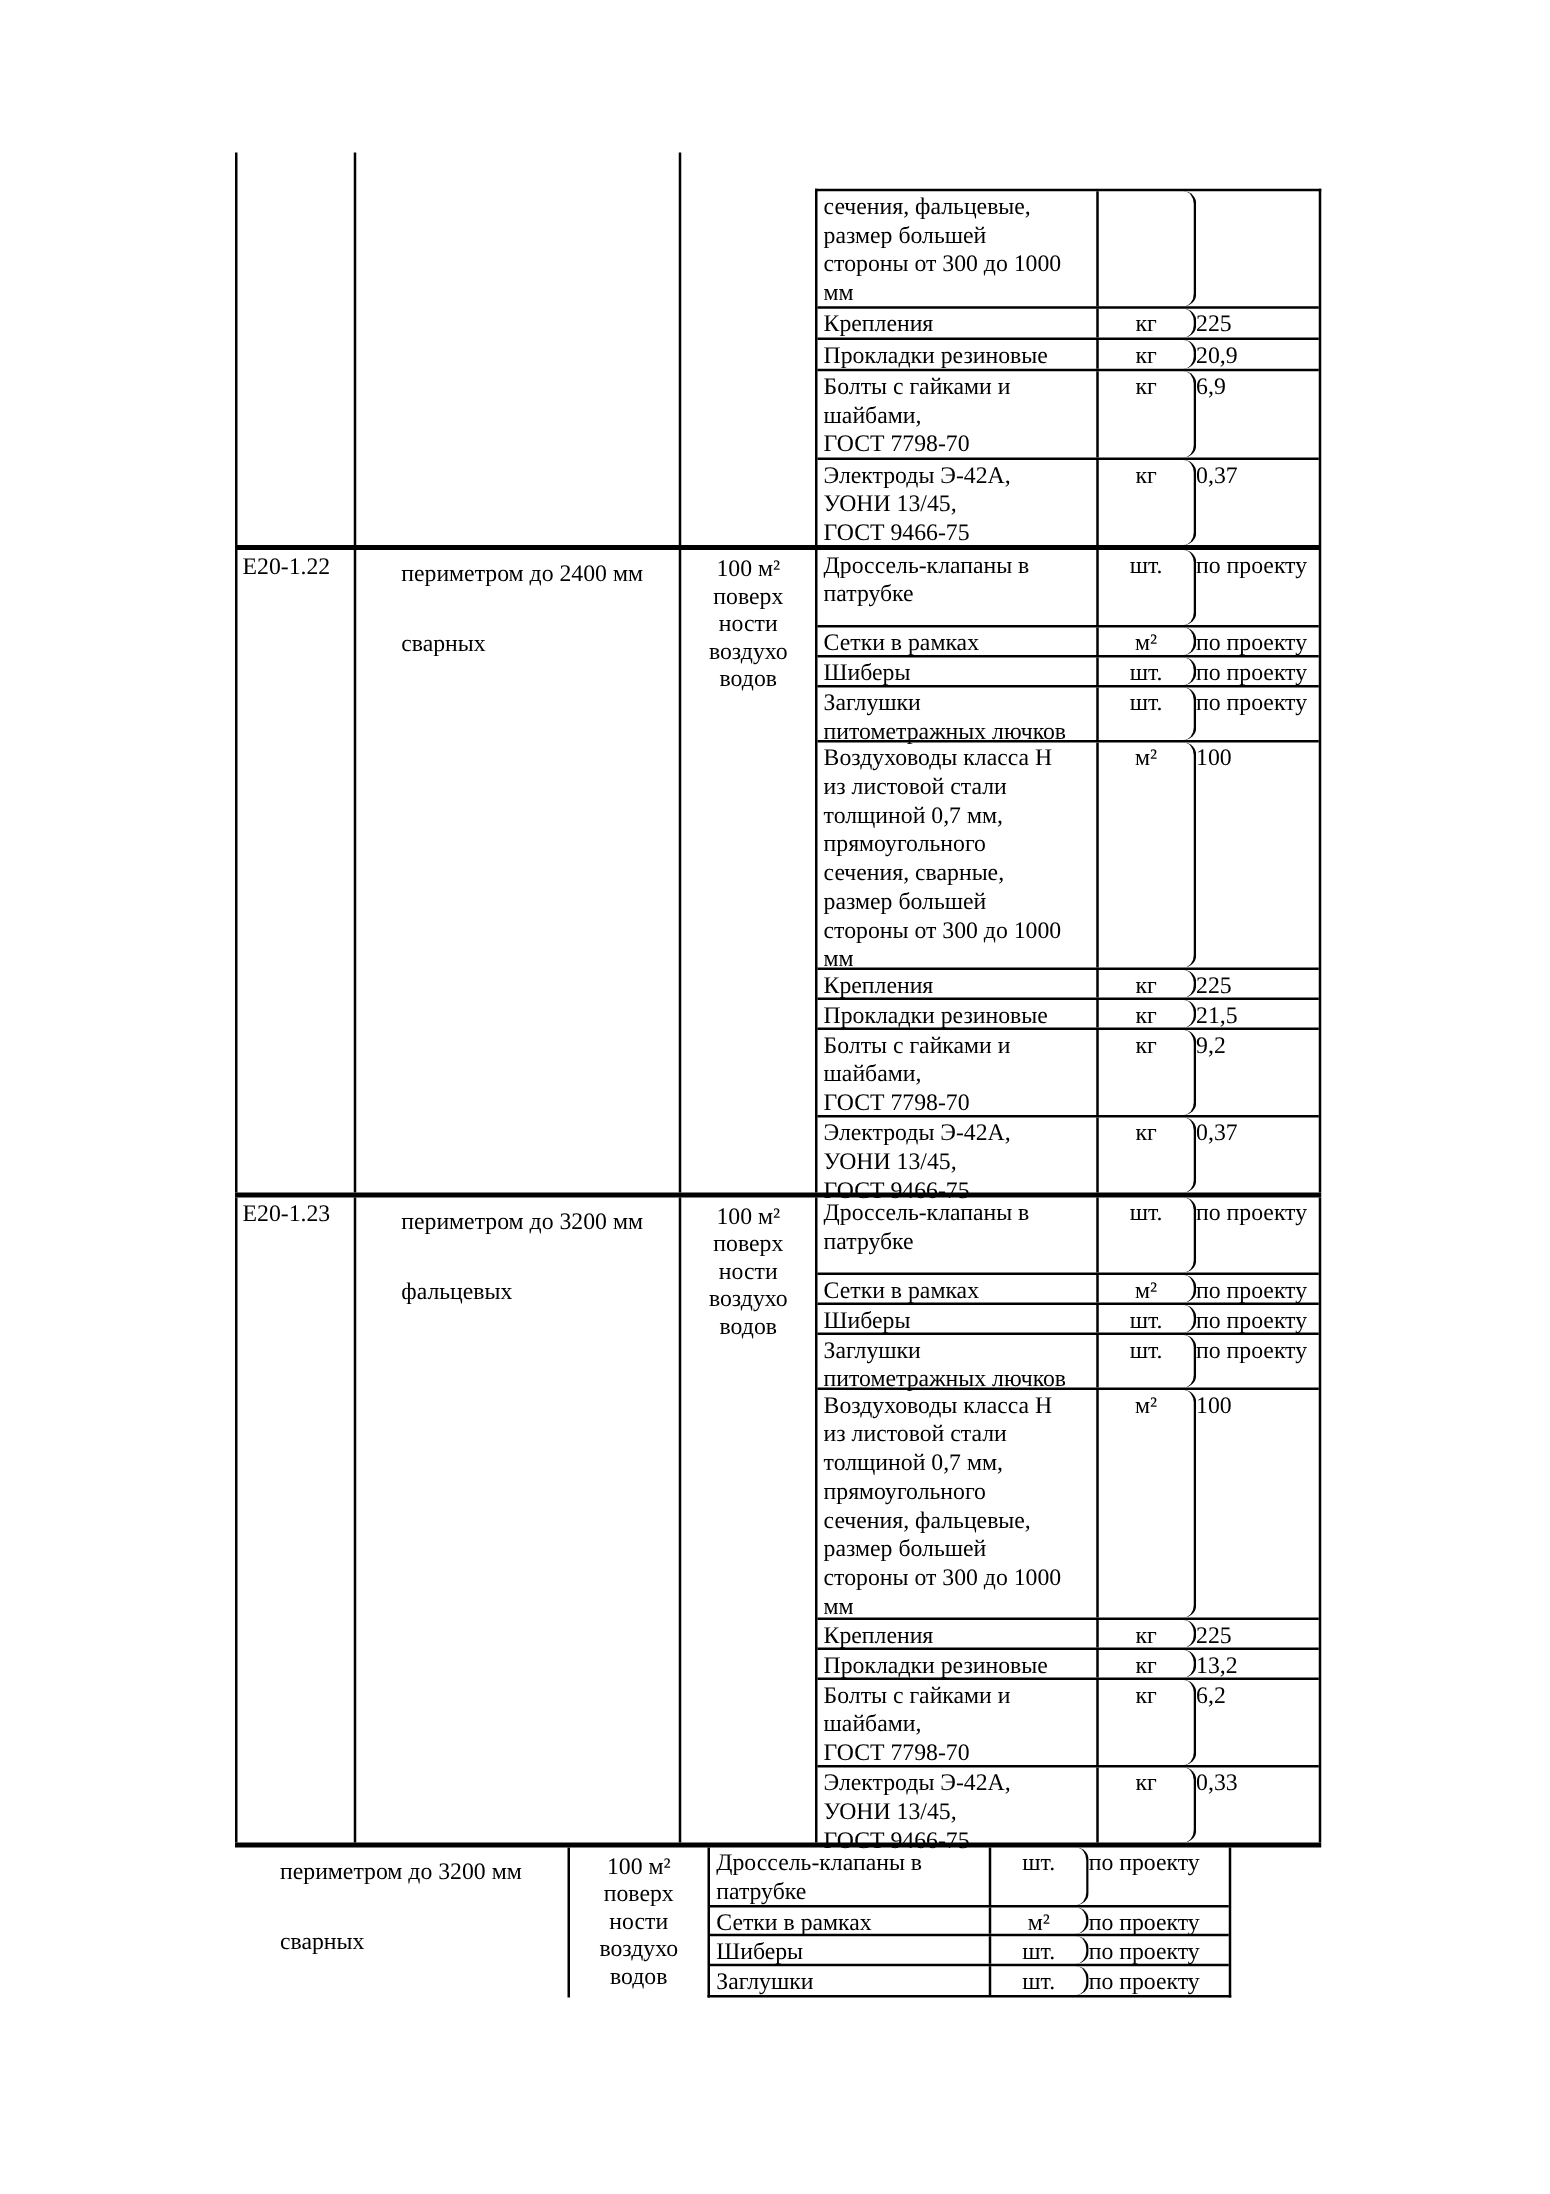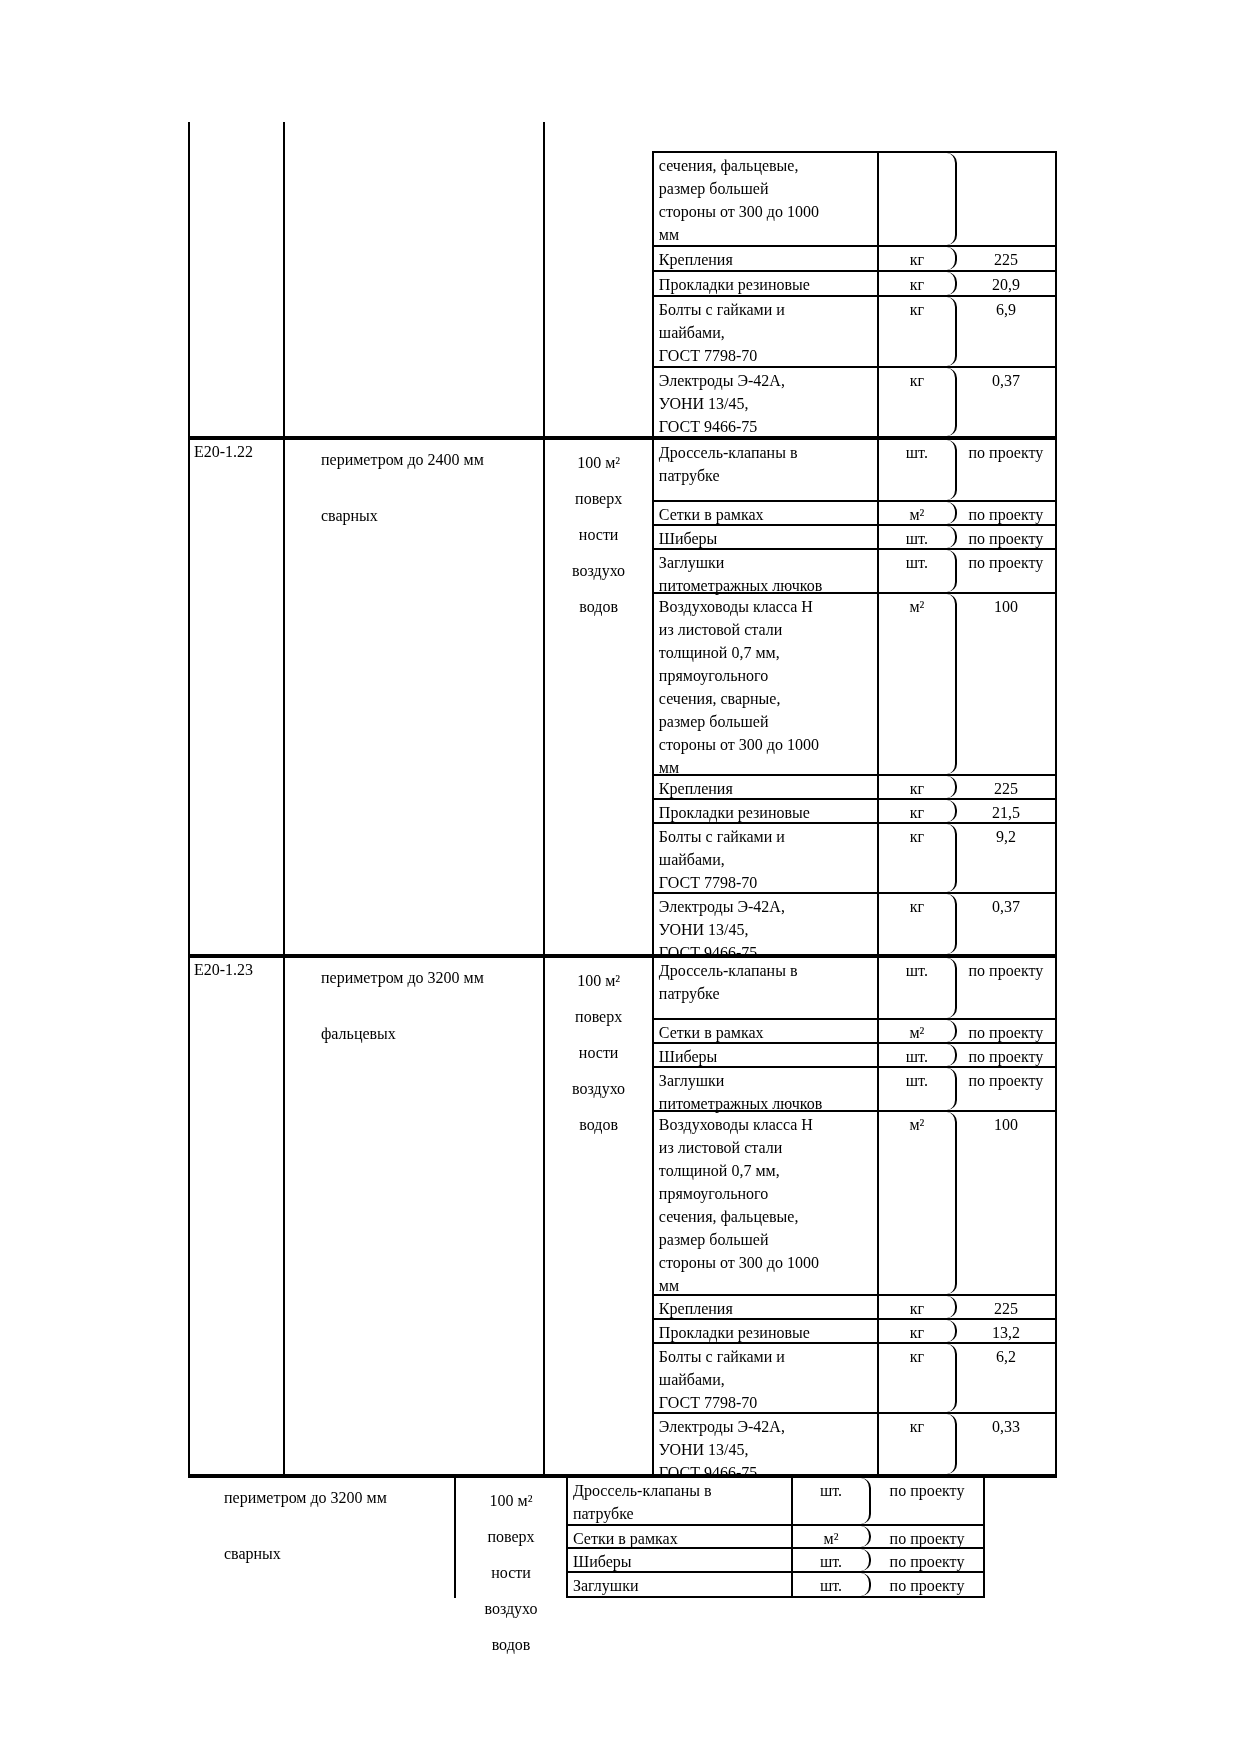--- a/index.html
+++ b/index.html
@@ -1,42 +1,42 @@
 <!DOCTYPE html>
 <html><head>
 <meta charset="utf-8">
 <style>
   html,body { margin:0; padding:0; background:#ffffff; }
   .page {
     position:relative;
     width:1240px; height:1755px;
     background:#ffffff;
     font-family:"Liberation Serif","DejaVu Serif",serif;
-    font-size:16px;
+    font-size:19px;
     color:#000;
     overflow:hidden;
   }
   .doc-table { position:absolute; left:188px; top:122px; width:869px; }
   .section { display:flex; box-sizing:border-box; }
   .section.thick-top { border-top:4px solid #000; }
   .col-code {
     box-sizing:border-box; width:100px;
     border-left:2px solid #000; border-right:2px solid #000;
     padding:3px 2px 0 4px;
   }
   .col-desc {
     box-sizing:border-box; width:240px;
     border-right:2px solid #000;
     padding:6px 2px 0 8px;
     line-height:28px; white-space:pre-line;margin-left:28px;
   }
   .col-unit {
     box-sizing:border-box; width:110px;
     padding:5px 2px 0 2px;
-    text-align:center; line-height:36px; white-space:pre-line;
+    text-align:center; line-height:22px; white-space:pre-line;
   }
   .materials {
     box-sizing:border-box; width:419px;
     border-left:2px solid #000; border-right:2px solid #000;
     display:flex; flex-direction:column;
   }
   .materials.open-top { margin-top:29px; border-top:2px solid #000; }
   .materials.closed-bottom { border-bottom:2px solid #000; }
   .m-row { display:flex; box-sizing:border-box; }
   .m-row + .m-row { border-top:2px solid #000; }
@@ -46,21 +46,21 @@
     padding:1px 2px 0 5px;
     line-height:23px; white-space:pre-line;
   }
   .m-unit {
     box-sizing:border-box; width:78px;
     border-right:2px solid #000;
     padding:1px 0 0 0; text-align:center; line-height:23px;border-radius:10px;
   }
   .m-qty {
     box-sizing:border-box; flex:1;
-    padding:1px 0 0 0; text-align:center; line-height:23px;
+    padding:1px 0 0 0; line-height:23px;
   }
 </style>
 </head>
 <body>
 
 <div class="page">
   <div class="doc-table">
 
     <div class="section" style="height:314px;">
       <div class="col-code"></div>

